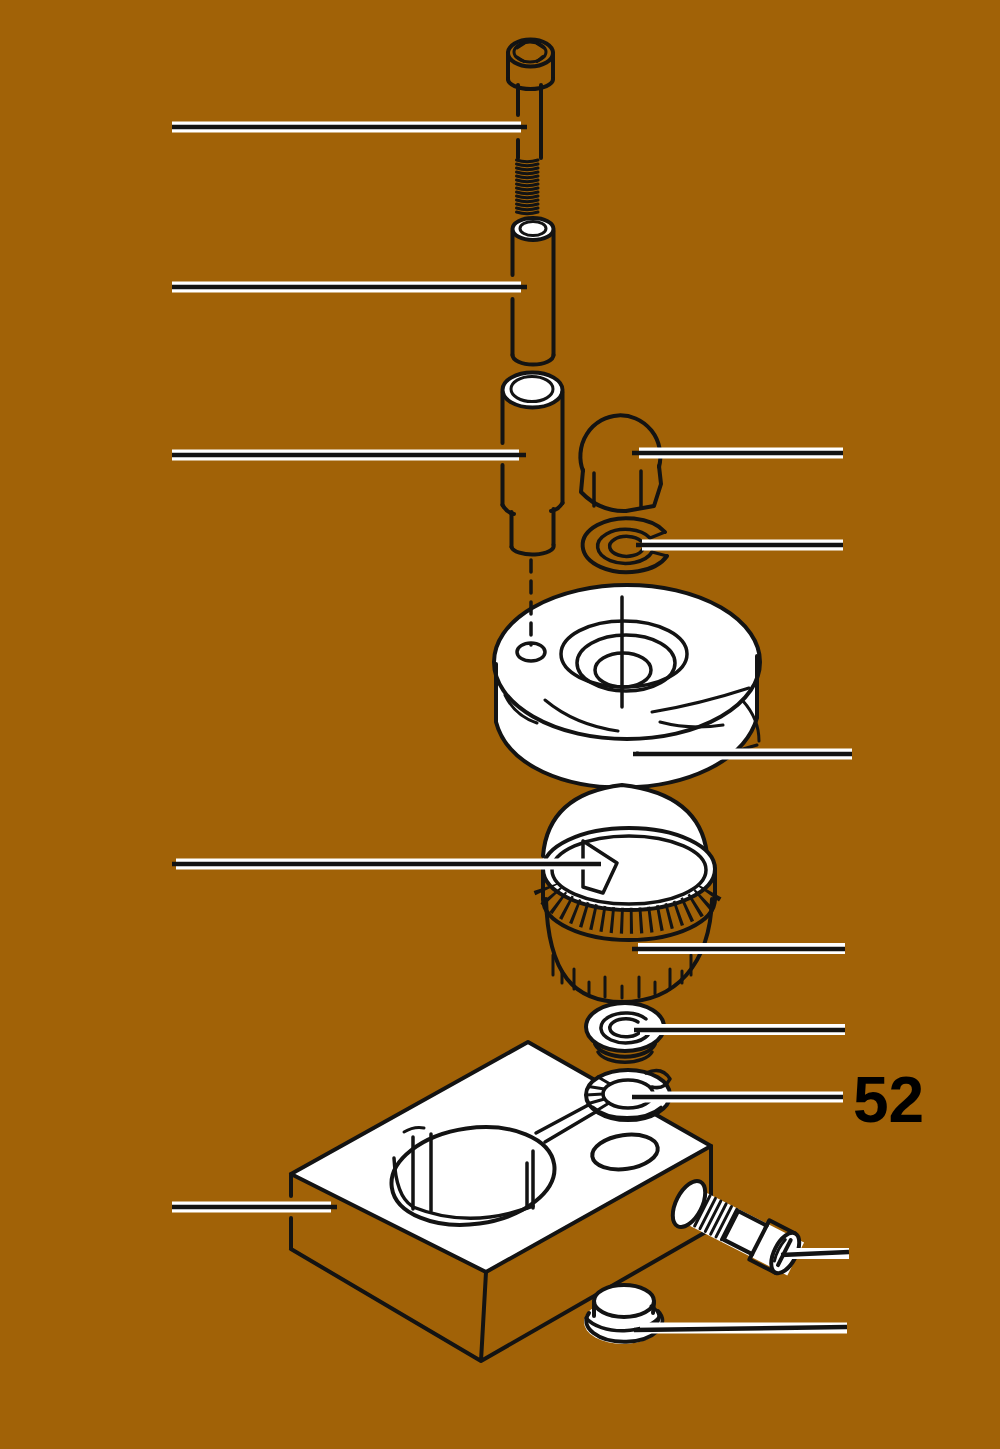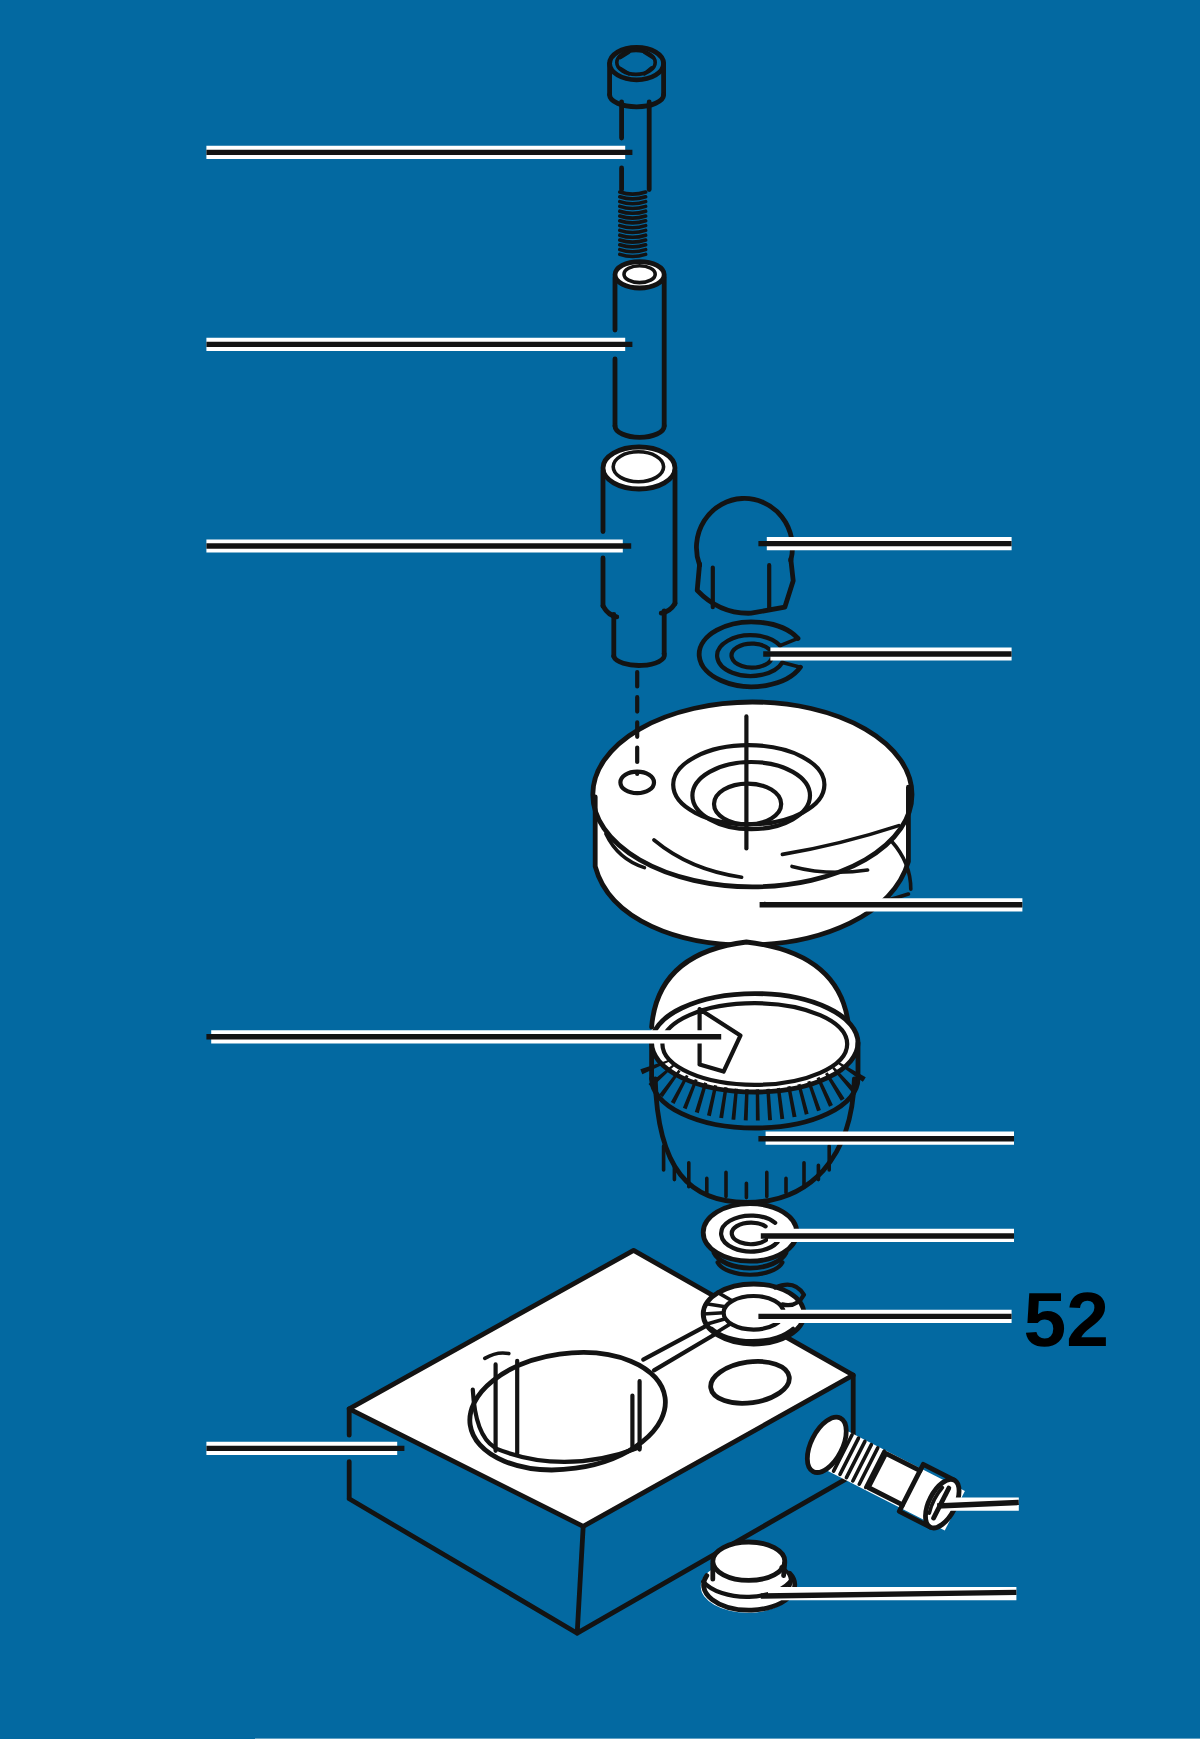--- a/index.html
+++ b/index.html
@@ -1,16 +1,16 @@
 <!DOCTYPE html>
 <html><head>
 <meta charset="utf-8">
 <style>
   html,body{margin:0;padding:0;background:#ffffff;}
-  .stage{position:relative;width:1000px;height:1449px;background:#0369a1;overflow:hidden;
+  .stage{position:relative;width:1000px;height:1449px;background:#a16207;overflow:hidden;
          font-family:"Liberation Sans",sans-serif;}
   svg{display:block;}
   text.callout{font-family:"Liberation Sans",sans-serif;font-weight:bold;font-size:64px;}
 </style>
 </head>
 <body>
 
 <div class="stage">
 <svg width="1000" height="1449" viewBox="0 0 1000 1449">
   <g fill="none" stroke="#131313" stroke-width="4" stroke-linecap="round" stroke-linejoin="round">

